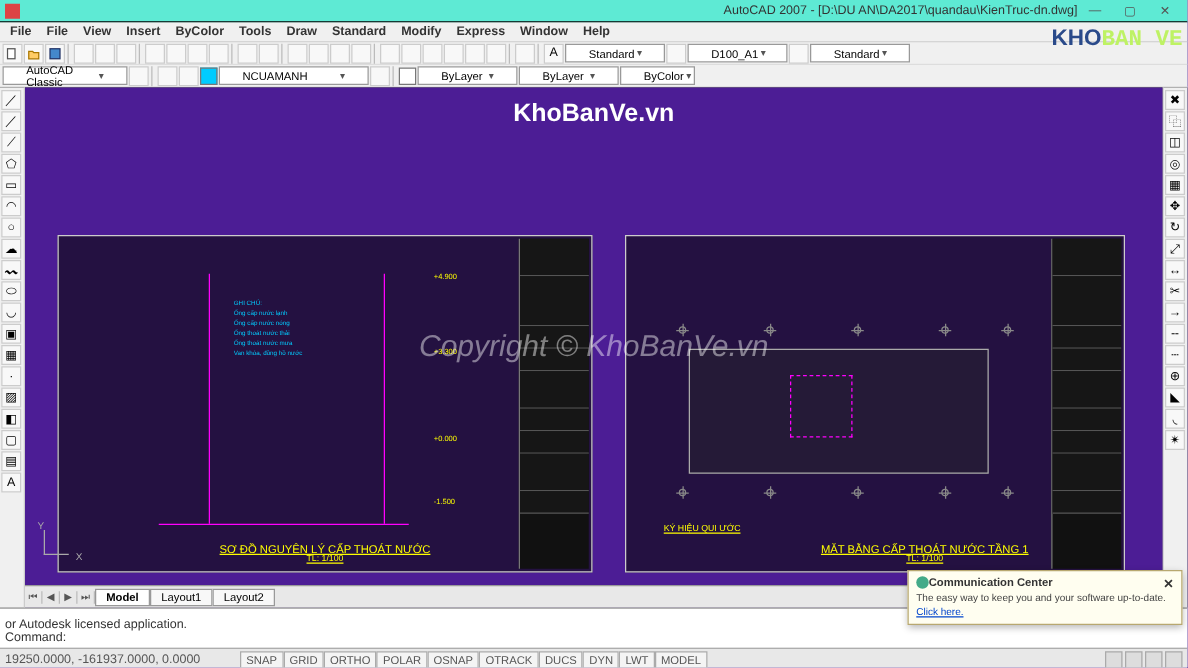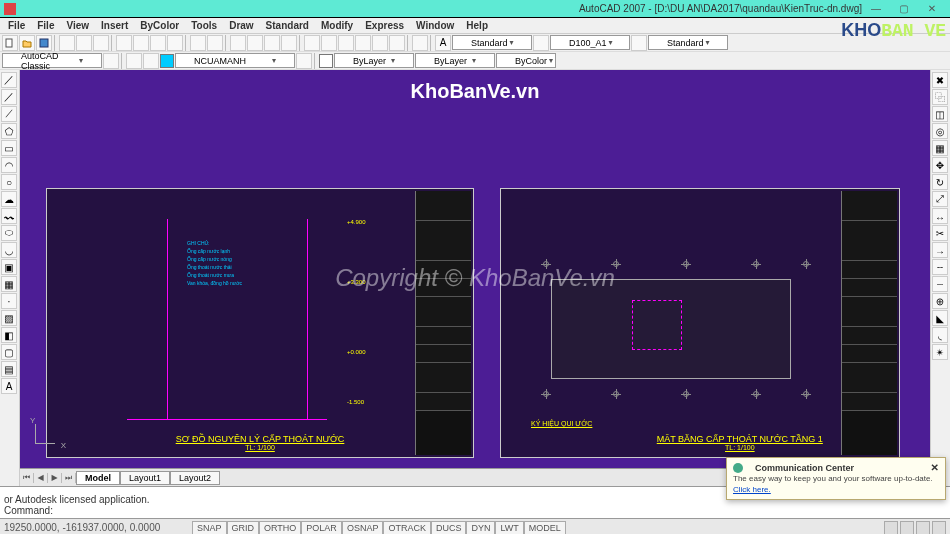--- a/index.html
+++ b/index.html
@@ -342,21 +342,21 @@
 
 <div class="cmdline">
   <div>or Autodesk licensed application.</div>
   <div class="cmd-input">
     <span>Command:</span>&nbsp;
     <input type="text" style="">
   </div>
 
   <div class="commcenter">
     <div class="hdr">
-      <span style="display:flex;align-items:center;gap:12px">
+      <span style="display:flex;gap:0">
         <span style="width:10px;height:10px;background:#4a8;border-radius:50%;display:inline-block"></span>
         <span>Communication Center</span>
       </span>
       <span class="x">✕</span>
     </div>
     <div class="body">
       <span>The easy way to keep you and your software up-to-date.</span><br>
       <a>Click here.</a>
     </div>
   </div>

